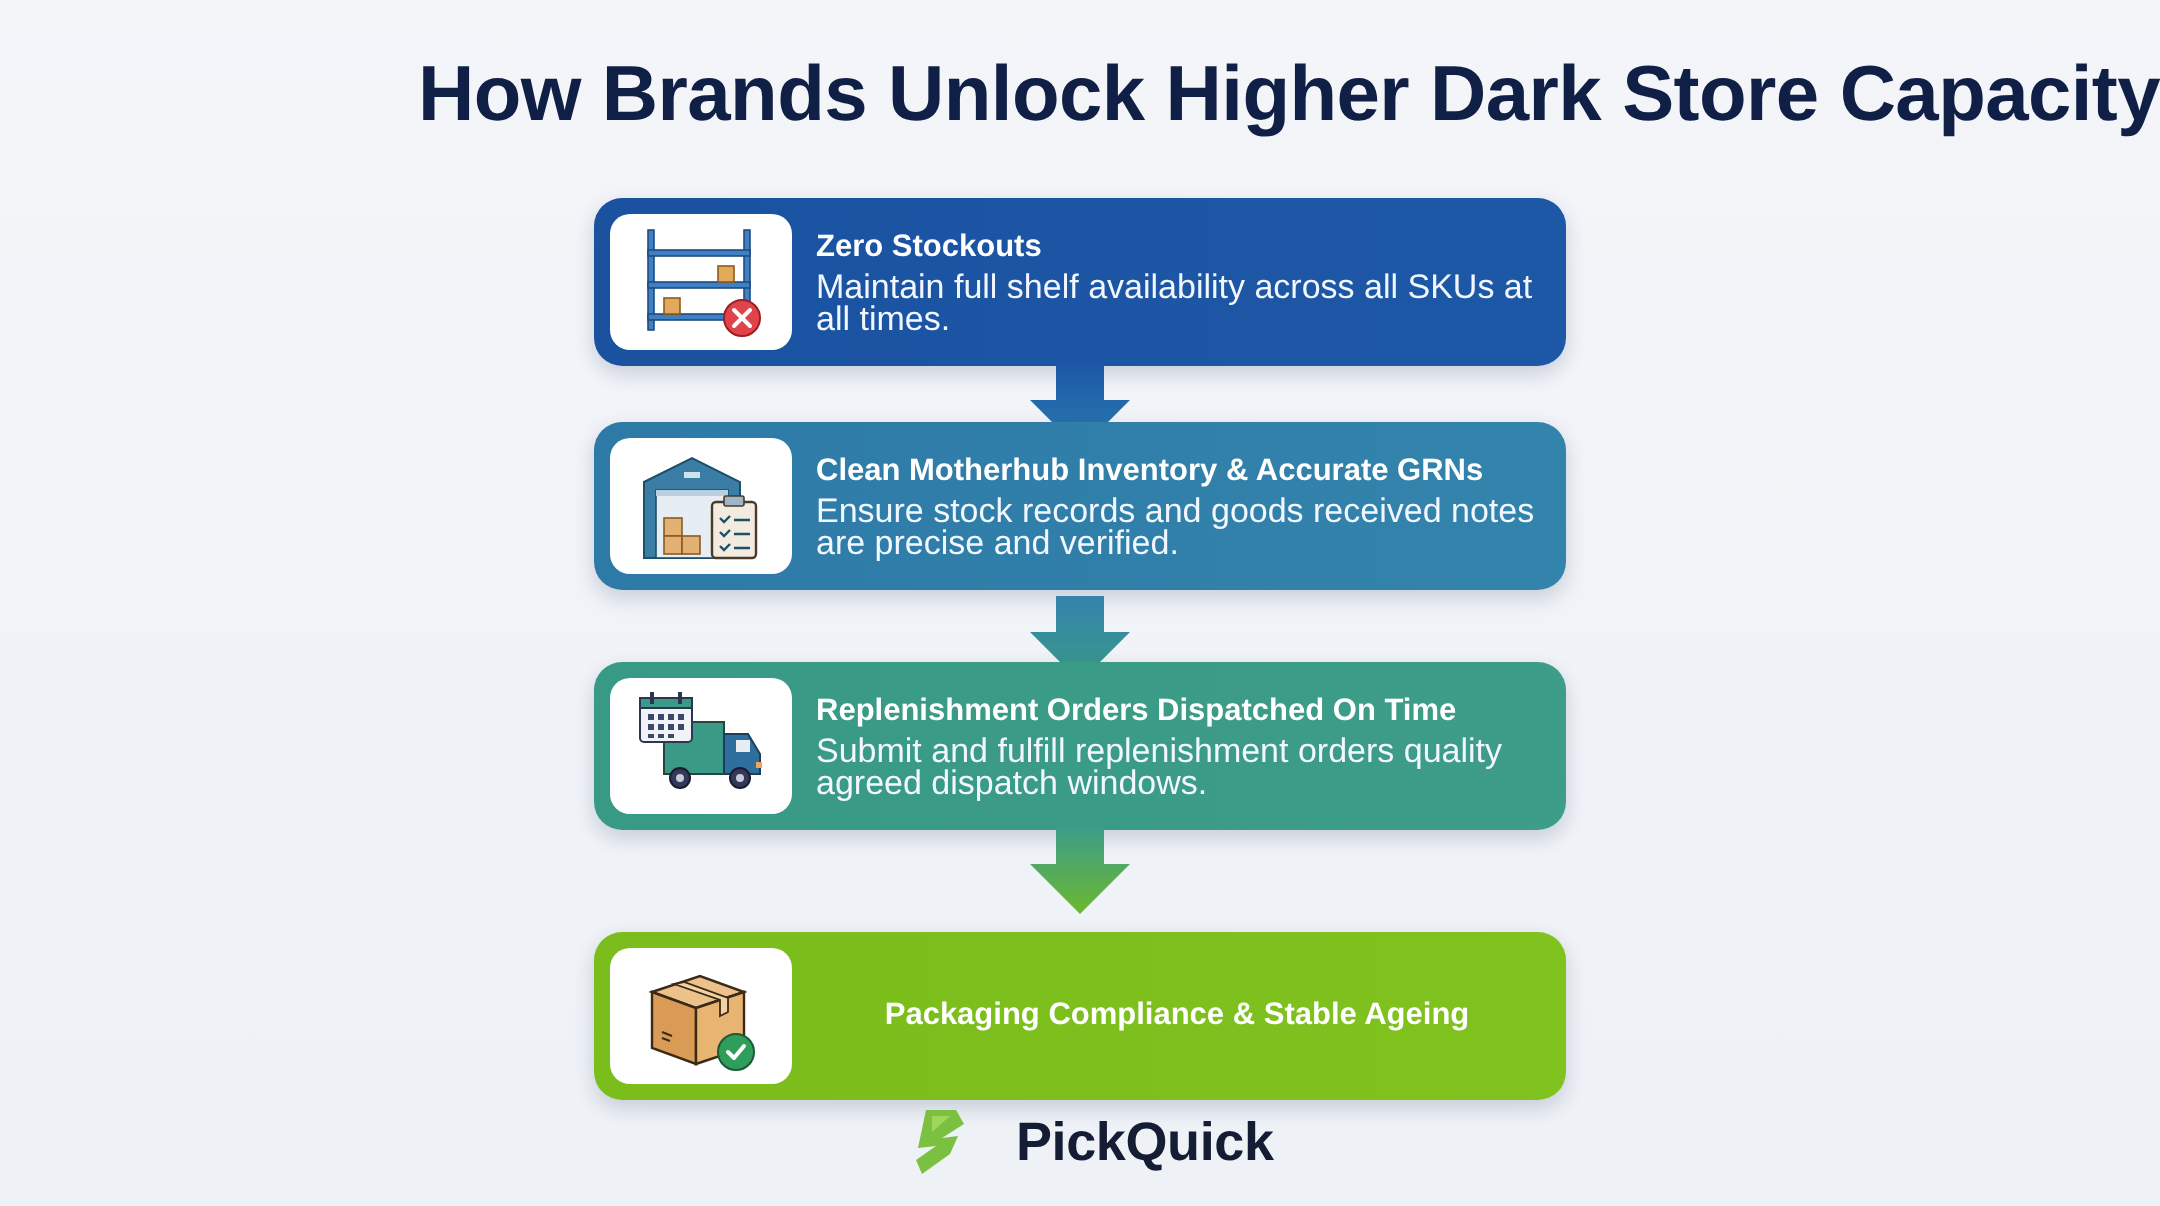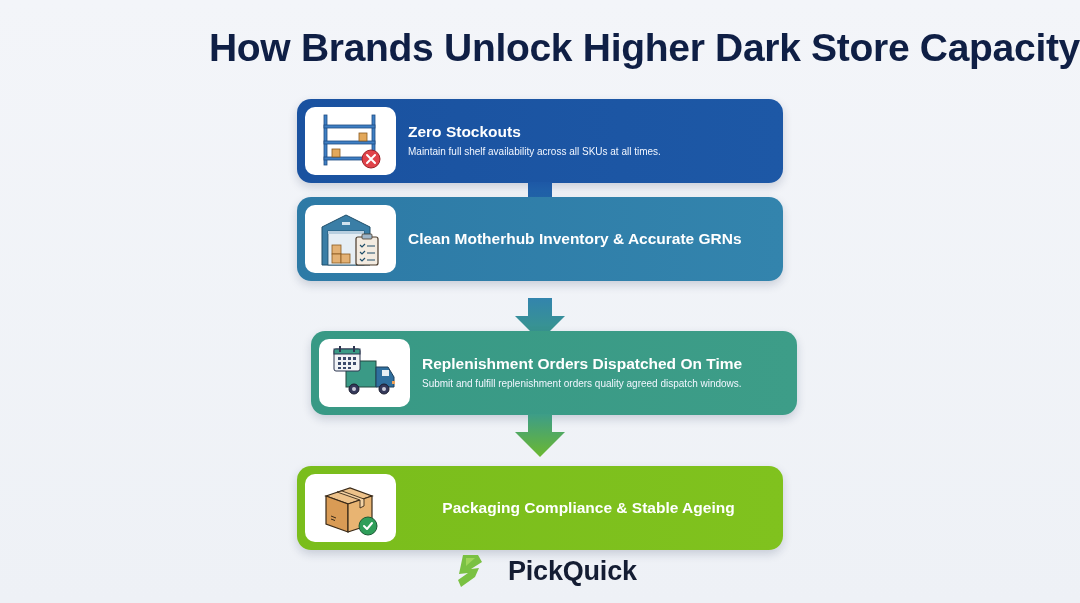--- a/index.html
+++ b/index.html
@@ -28,21 +28,21 @@
     background: #ffffff; border-radius: 10px;
     display: flex; align-items: center; justify-content: center;
   }
   .icon-box svg { width: 78px; height: 60px; }
   .text {
     position: absolute; left: 111px; top: 0; right: 14px; height: 100%;
     display: flex; flex-direction: column; justify-content: center;
     color: #ffffff;
   }
   .card-title { font-size: 15.5px; font-weight: 700; line-height: 20px; }
-  .card-desc { font-size: 10px; line-height: 16px; margin-top: 2px; color: #f1f6ff; }
+  .card-desc { font-size: 17px; line-height: 16px; margin-top: 2px; color: #f1f6ff; }
   .arrow {
     position: absolute; left: 515px; width: 50px; height: 44px;
   }
   .logo {
     position: absolute; top: 552px; left: 454px; height: 38px;
     display: flex; align-items: center; gap: 24px;
   }
   .logo-text { font-size: 27px; font-weight: 700; color: #141d33; letter-spacing: -0.2px; }
 </style>
 </head>
@@ -73,52 +73,53 @@
 <svg class="arrow" style="top:182px;" viewBox="0 0 50 44">
   <defs>
       <linearGradient id="a1" x1="0" y1="0" x2="0" y2="1">
         <stop offset="0" stop-color="#1d58a6"></stop>
         <stop offset="1" stop-color="#2a7cb0"></stop>
       </linearGradient>
     </defs>
   <path d="M13 0 H37 V18 H50 L25 43 L0 18 H13 Z" fill="url(#a1)"></path>
 </svg>
 
-<div class="card" style="top:197px; background: linear-gradient(90deg,#2d7aa6,#3384ad);">
+<div class="card" style="top:211px; background: linear-gradient(90deg,#2d7aa6,#3384ad);">
   <div class="icon-box">
     <svg viewBox="0 0 78 60">
       <path d="M10 18 L34 6 L58 18 V56 H10 Z" fill="#3a7ea6" stroke="#1f4e6a" stroke-width="1"></path>
       <rect x="30" y="13" width="8" height="3" fill="#cfe2ee"></rect>
       <rect x="16" y="22" width="36" height="34" fill="#e6eef4" stroke="#1f4e6a" stroke-width="0.8"></rect>
       <rect x="16" y="22" width="36" height="3" fill="#b9cfdf"></rect>
       <rect x="20" y="36" width="9" height="9" fill="#e3b174" stroke="#8a5a20" stroke-width="0.8"></rect>
       <rect x="20" y="45" width="9" height="9" fill="#e3b174" stroke="#8a5a20" stroke-width="0.8"></rect>
       <rect x="29" y="45" width="9" height="9" fill="#e3b174" stroke="#8a5a20" stroke-width="0.8"></rect>
       <rect x="44" y="28" width="22" height="28" rx="2" fill="#f3ebe0" stroke="#4a3a2a" stroke-width="1.2"></rect>
       <rect x="50" y="25" width="10" height="5" rx="1" fill="#9fb6c8" stroke="#4a3a2a" stroke-width="0.8"></rect>
       <path d="M48 36 l2 2 l3 -3 M48 43 l2 2 l3 -3 M48 50 l2 2 l3 -3" stroke="#1f4e6a" stroke-width="1.2" fill="none"></path>
       <path d="M55 37 H63 M55 44 H63 M55 51 H63" stroke="#1f4e6a" stroke-width="1.2"></path>
     </svg>
   </div>
   <div class="text">
     <div class="card-title">Clean Motherhub Inventory &amp; Accurate GRNs</div>
+    <div class="card-desc">Ensure stock records and goods received notes are precise and verified.</div>
   </div>
 </div>
 
 <svg class="arrow" style="top:298px;" viewBox="0 0 50 44">
   <defs>
       <linearGradient id="a2" x1="0" y1="0" x2="0" y2="1">
         <stop offset="0" stop-color="#3384ad"></stop>
         <stop offset="1" stop-color="#3a9a86"></stop>
       </linearGradient>
     </defs>
   <path d="M13 0 H37 V18 H50 L25 43 L0 18 H13 Z" fill="url(#a2)"></path>
 </svg>
 
-<div class="card" style="top:331px; background: linear-gradient(90deg,#389985,#3d9d88); margin-left: 14px;">
+<div class="card" style="top:331px; background: linear-gradient(90deg,#389985,#3d9d88);">
   <div class="icon-box">
     <svg viewBox="0 0 78 60">
       <rect x="20" y="18" width="30" height="26" fill="#3a9a86" stroke="#23463f" stroke-width="1"></rect>
       <path d="M50 24 H62 L68 34 V44 H50 Z" fill="#2f6f9e" stroke="#1e3e58" stroke-width="1"></path>
       <rect x="56" y="27" width="7" height="6" fill="#e6eef4"></rect>
       <rect x="66" y="38" width="3" height="3" fill="#f0a35a"></rect>
       <circle cx="28" cy="46" r="5" fill="#34385a" stroke="#1a1c2e"></circle>
         <circle cx="28" cy="46" r="2" fill="#c9cbd8"></circle>
       <circle cx="58" cy="46" r="5" fill="#34385a" stroke="#1a1c2e"></circle>
         <circle cx="58" cy="46" r="2" fill="#c9cbd8"></circle>

